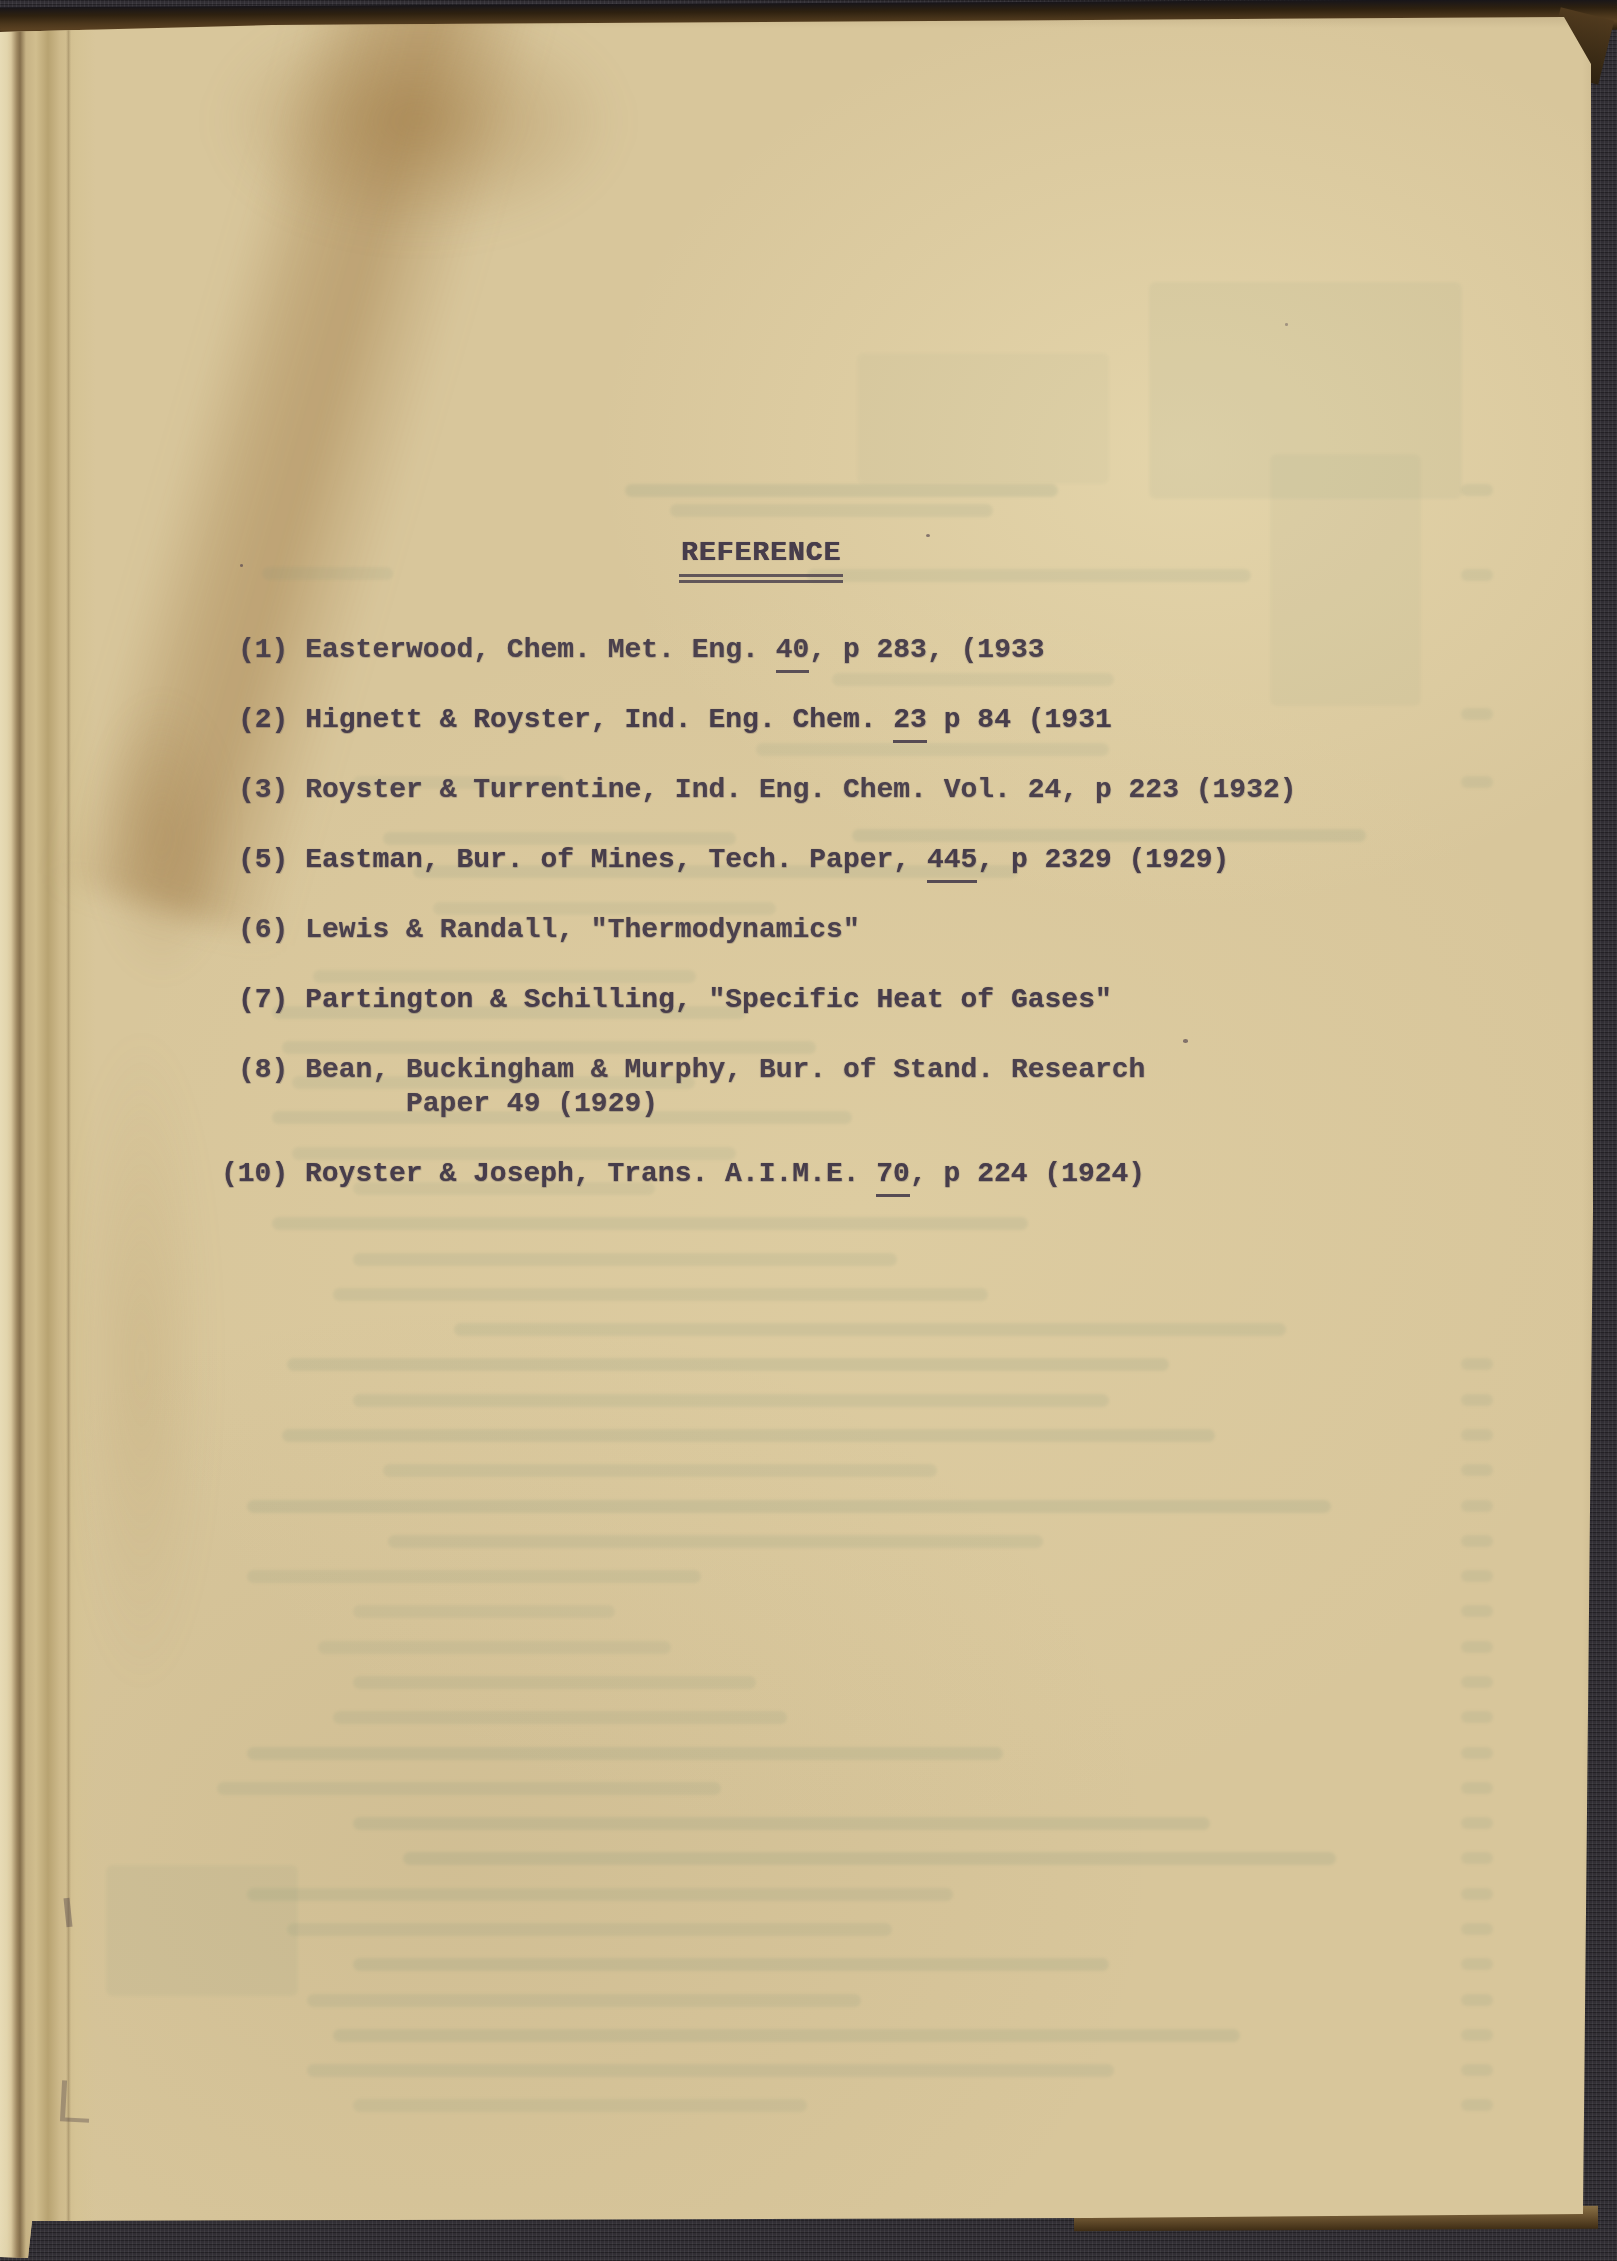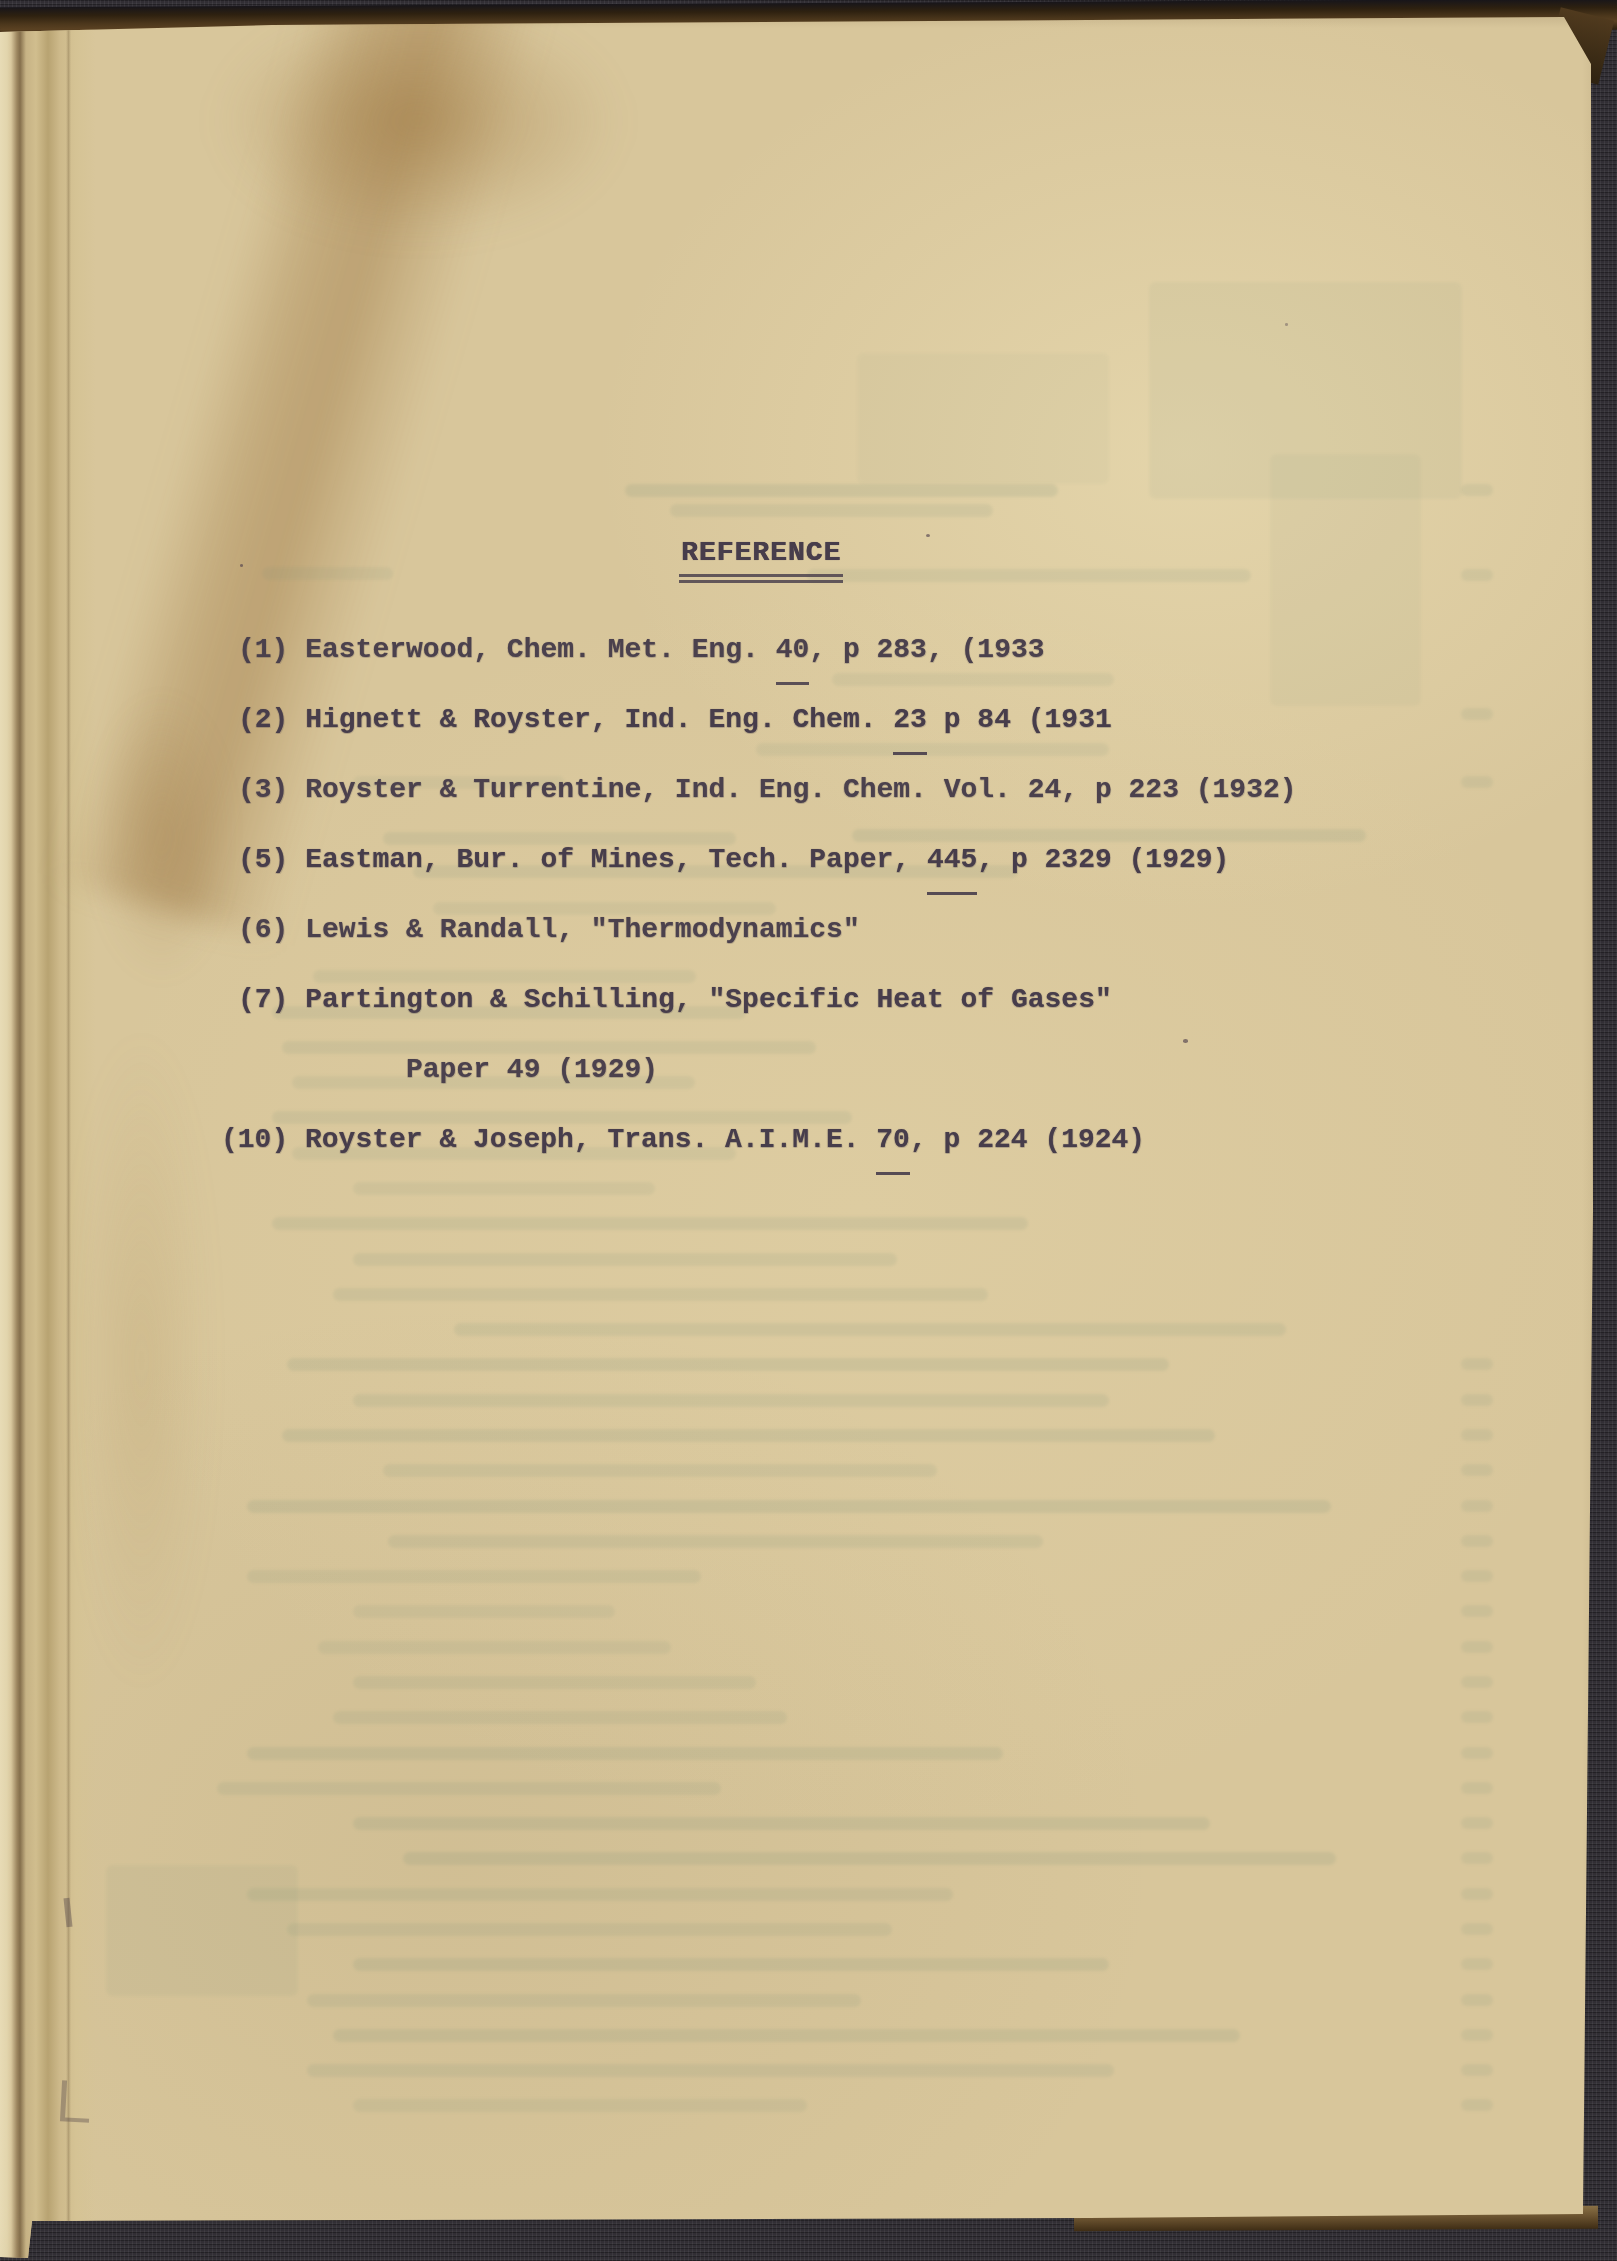--- a/index.html
+++ b/index.html
@@ -65,21 +65,21 @@
     letter-spacing:1px;white-space:pre;padding:0 2px 4px 2px;
     border-bottom:9px double rgba(71,61,75,.82);
     text-shadow:0.6px 0 0 currentColor,0 0 1px rgba(71,61,75,.55);filter:blur(0.2px);}
   .ref-list{position:absolute;left:238px;top:633px;font-size:28px;}
   .ref{margin:0 0 36px 0;}
   .ref.outdent{margin-left:-17px;}
   .ref-line{line-height:34px;height:34px;white-space:pre;
     text-shadow:0 0 1px rgba(71,61,75,.5),0.8px 0.5px 0 rgba(71,61,75,.16),-0.8px 0.5px 0 rgba(71,61,75,.10);
     filter:blur(0.2px);}
   .ref:nth-child(odd) .ref-line{opacity:.97;}
-  .u{border-bottom:3px solid rgba(71,61,75,.9);padding-bottom:17px;}
+  .u{border-bottom:3px solid rgba(71,61,75,.9);padding-bottom:5px;}
 
   
   .speck{position:absolute;border-radius:50%;background:#53444f;opacity:.65;}
   .mark-a{position:absolute;left:65px;top:1898px;width:6px;height:29px;background:#5a4c4c;
     opacity:.45;transform:rotate(-6deg);filter:blur(0.5px);}
   .mark-b{position:absolute;left:61px;top:2081px;width:24px;height:37px;opacity:.4;
     border-left:5px solid #5a4c4c;border-bottom:4px solid #5a4c4c;transform:rotate(3deg);filter:blur(0.5px);}
 </style>
 </head>
 <body>
@@ -190,20 +190,21 @@
         <div class="ref">
           <div class="ref-line"><span>(5) Eastman, Bur. of Mines, Tech. Paper, </span><span class="u">445</span><span>, p 2329 (1929)</span></div>
         </div>
         <div class="ref">
           <div class="ref-line"><span>(6) Lewis &amp; Randall, "Thermodynamics"</span></div>
         </div>
         <div class="ref">
           <div class="ref-line"><span>(7) Partington &amp; Schilling, "Specific Heat of Gases"</span></div>
         </div>
         <div class="ref">
+          <div class="ref-line"><span>(8) Bean, Buckingham &amp; Murphy, Bur. of Stand. Research</span></div>
           <div class="ref-line" style="padding-left: 10ch;"><span>Paper 49 (1929)</span></div>
         </div>
         <div class="ref outdent">
           <div class="ref-line"><span>(10) Royster &amp; Joseph, Trans. A.I.M.E. </span><span class="u">70</span><span>, p 224 (1924)</span></div>
         </div>
       </div>
 
     <div class="speck" style="left:926px;top:534px;width:4px;height:3px;"></div>
     <div class="speck" style="left:1183px;top:1039px;width:4.5px;height:3.5px;"></div>
     <div class="speck" style="left:240px;top:564px;width:3px;height:2.5px;"></div>

